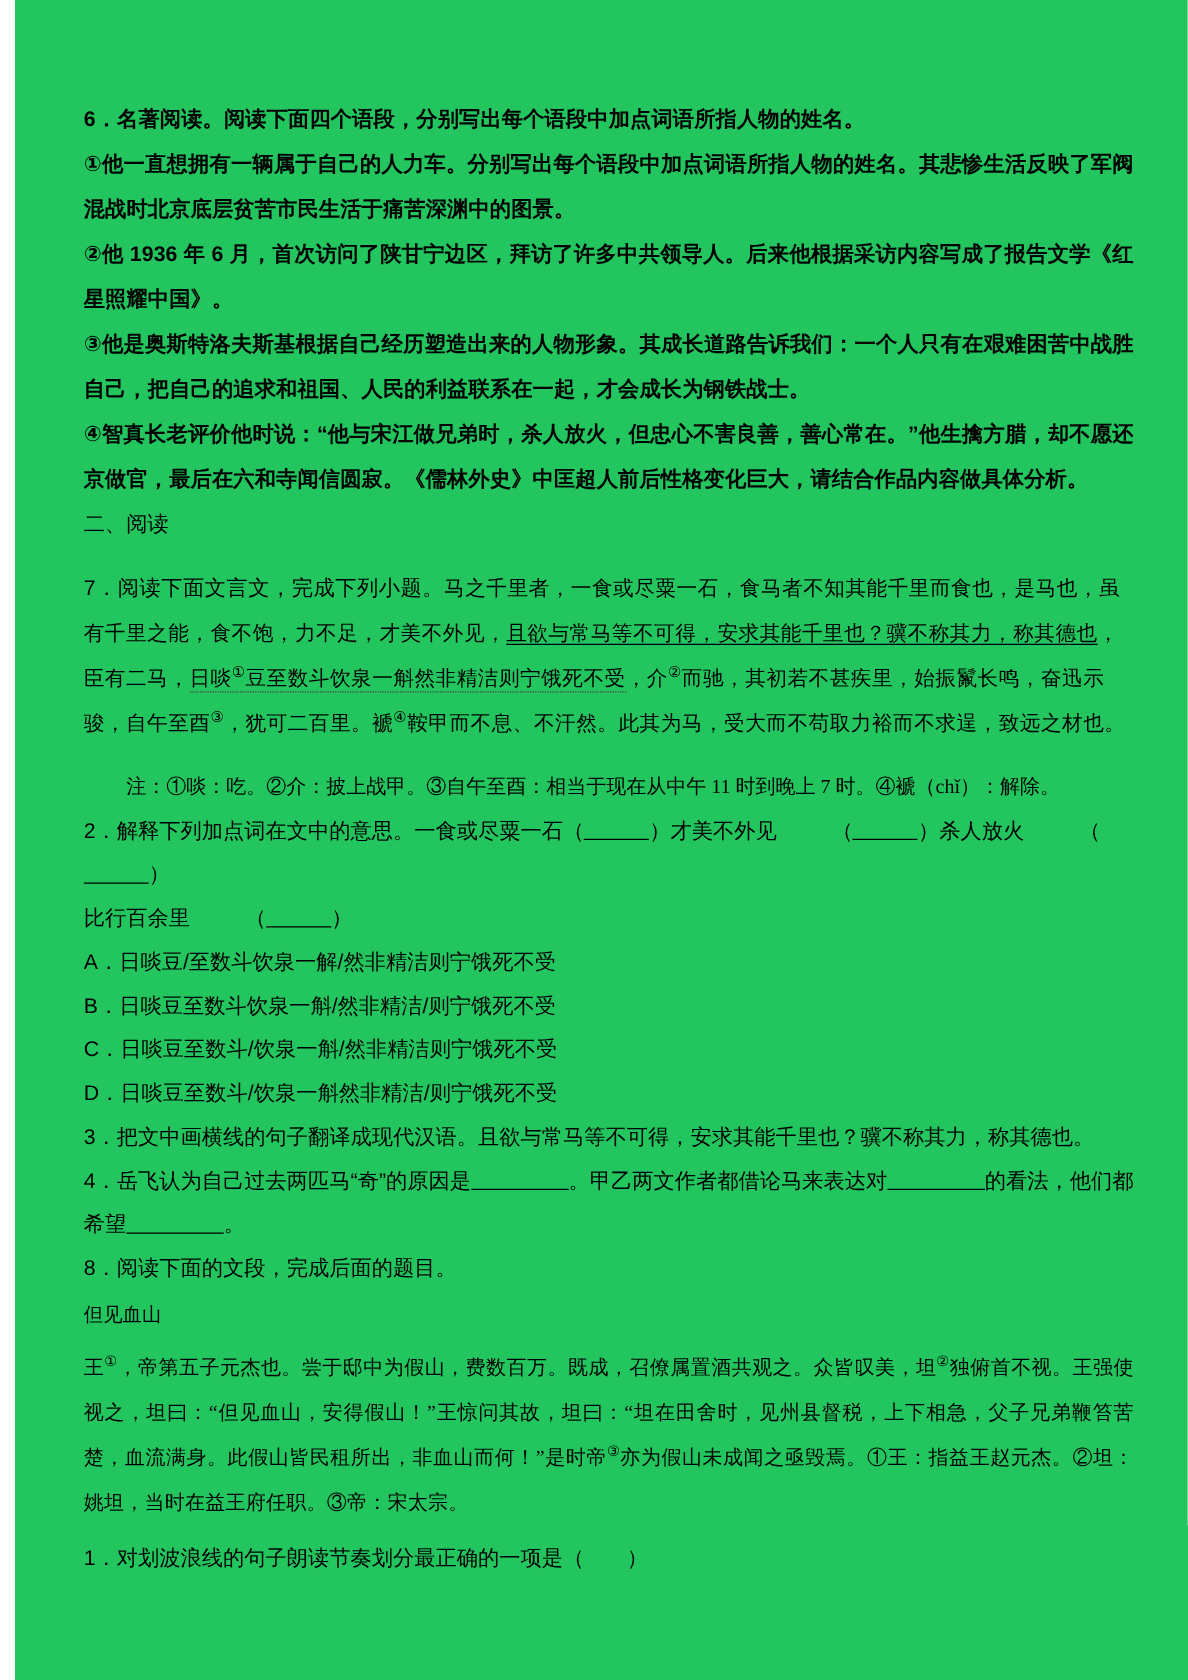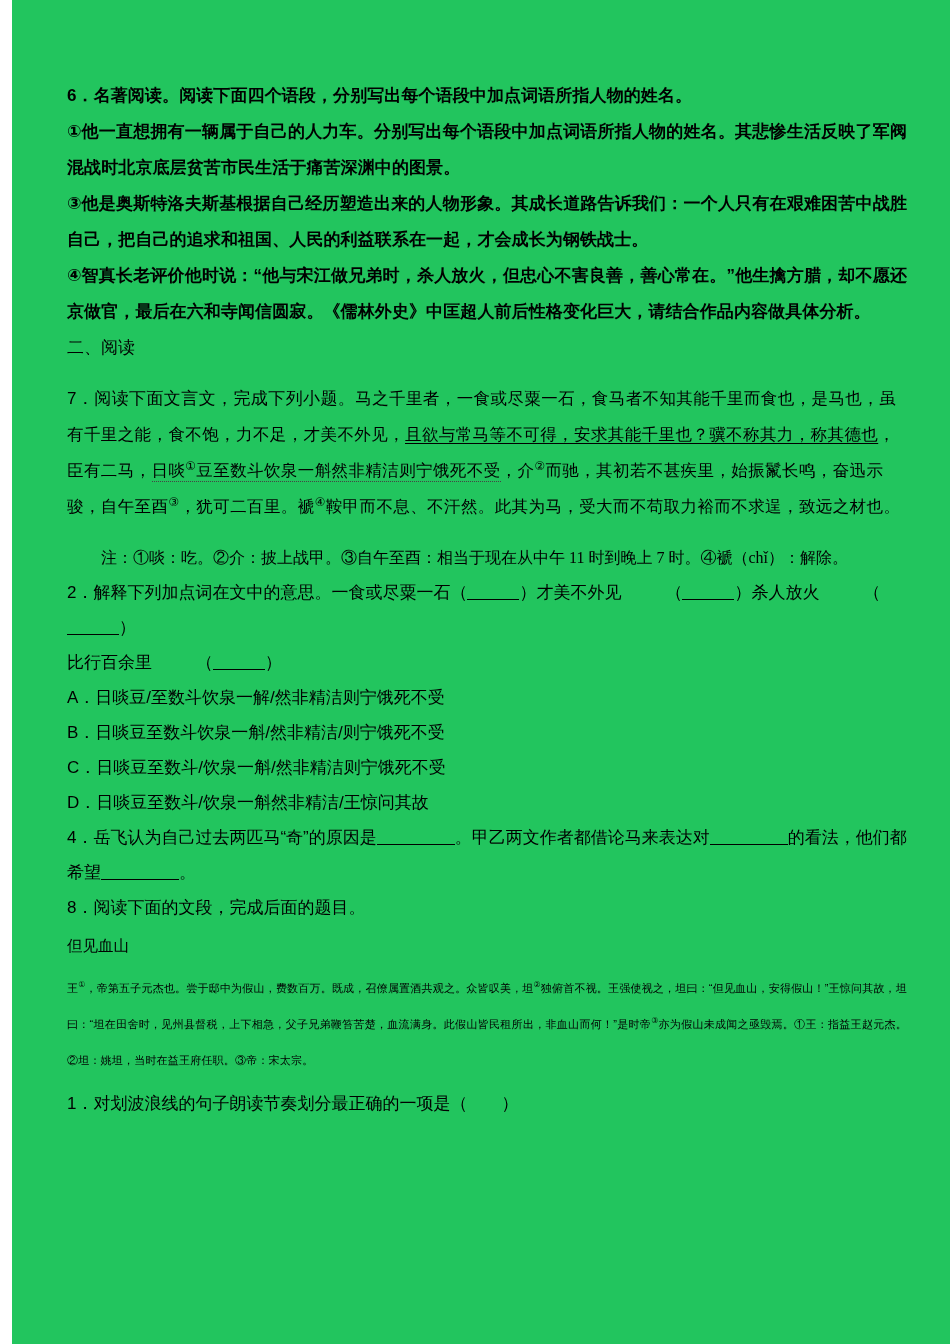--- a/index.html
+++ b/index.html
@@ -77,22 +77,22 @@
     line-height: 33px;
     margin: 0;
   }
   .prose-author {
     font-family: "Liberation Serif", "DejaVu Serif", serif;
     font-size: 15.5px;
     line-height: 33px;
     margin: 0;
   }
   .prose-body {
-    font-family: Liberation Sans, sans-serif;
-    font-size: 11px;
+    font-family: Liberation Serif, serif;
+    font-size: 16px;
     line-height: 36px;
     text-align: justify;
     text-justify: inter-ideograph;
     margin: 0;
     letter-spacing: 0.2px;
   }
   .u-solid { text-decoration: underline; text-underline-offset: 3px; }
   .u-wavy {
     border-bottom: 1px dotted #444;
     padding-bottom: 1px;
@@ -109,40 +109,42 @@
   .spacer-8 { height: 8px; }
 </style>
 </head>
 <body>
 
 <div class="page">
 
   <div>
     <p class="blk bold">6．名著阅读。阅读下面四个语段，分别写出每个语段中加点词语所指人物的姓名。</p>
     <p class="blk bold">①他一直想拥有一辆属于自己的人力车。分别写出每个语段中加点词语所指人物的姓名。其悲惨生活反映了军阀混战时北京底层贫苦市民生活于痛苦深渊中的图景。</p>
+    <p class="blk bold">②他 1936 年 6 月，首次访问了陕甘宁边区，拜访了许多中共领导人。后来他根据采访内容写成了报告文学《红星照耀中国》。</p>
     <p class="blk bold">③他是奥斯特洛夫斯基根据自己经历塑造出来的人物形象。其成长道路告诉我们：一个人只有在艰难困苦中战胜自己，把自己的追求和祖国、人民的利益联系在一起，才会成长为钢铁战士。</p>
     <p class="blk bold">④智真长老评价他时说：“他与宋江做兄弟时，杀人放火，但忠心不害良善，善心常在。”他生擒方腊，却不愿还京做官，最后在六和寺闻信圆寂。《儒林外史》中匡超人前后性格变化巨大，请结合作品内容做具体分析。</p>
   </div>
 
   <p class="section-head">二、阅读</p>
 
   <div>
 
     <p class="serif-classic"><span class="sans">7．阅读下面文言文，完成下列小题。</span><span>马之千里者，一食或尽粟一石，食马者不知其能千里而食也，是马也，虽有千里之能，食不饱，力不足，才美不外见，</span><span class="u-solid">且欲与常马等不可得，安求其能千里也？骥不称其力，称其德也</span><span>，臣有二马，</span><span class="u-wavy"><span>日啖</span><sup class="circ">①</sup><span>豆至数斗饮泉一斛然非精洁则宁饿死不受</span></span><span>，介</span><sup class="circ">②</sup><span>而驰，其初若不甚疾里，始振鬣长鸣，奋迅示骏，自午至酉</span><sup class="circ">③</sup><span>，犹可二百里。褫</span><sup class="circ">④</sup><span>鞍甲而不息、不汗然。此其为马，受大而不苟取力裕而不求逞，致远之材也。</span></p>
 
     <p class="note-line">注：①啖：吃。②介：披上战甲。③自午至酉：相当于现在从中午 11 时到晚上 7 时。④褫（chǐ）：解除。</p>
 
     <p class="q-line"><span>2．解释下列加点词在文中的意思。</span><span>一食或尽粟一石</span>（<span class="blank-short"></span>）<span>才美不外见</span><span class="gap"></span>（<span class="blank-short"></span>）<span>杀人放火</span><span class="gap"></span>（<span class="blank-short"></span>）</p>
     <p class="q-line"><span>比行百余里</span><span class="gap"></span>（<span class="blank-short"></span>）</p>
 
     <p class="opt">A．日啖豆/至数斗饮泉一解/然非精洁则宁饿死不受</p>
     <p class="opt">B．日啖豆至数斗饮泉一斛/然非精洁/则宁饿死不受</p>
     <p class="opt">C．日啖豆至数斗/饮泉一斛/然非精洁则宁饿死不受</p>
-    <p class="opt">D．日啖豆至数斗/饮泉一斛然非精洁/王惊问其故</p>
+    <p class="opt">D．日啖豆至数斗/饮泉一斛然非精洁/则宁饿死不受</p>
 
+    <p class="q-line">3．把文中画横线的句子翻译成现代汉语。且欲与常马等不可得，安求其能千里也？骥不称其力，称其德也。</p>
 
     <p class="q-line"><span>4．岳飞认为自己过去两匹马“奇”的原因是</span><span class="blank-mid"></span><span>。甲乙两文作者都借论马来表达对</span><span class="blank-mid"></span><span>的看法，他们都希望</span><span class="blank-mid"></span><span>。</span></p>
   </div>
 
   <div>
     <p class="q-line">8．阅读下面的文段，完成后面的题目。</p>
     <div class="spacer-4"></div>
     <p class="prose-title">但见血山</p>
     <div class="spacer-4"></div>
     <div class="spacer-4"></div>

